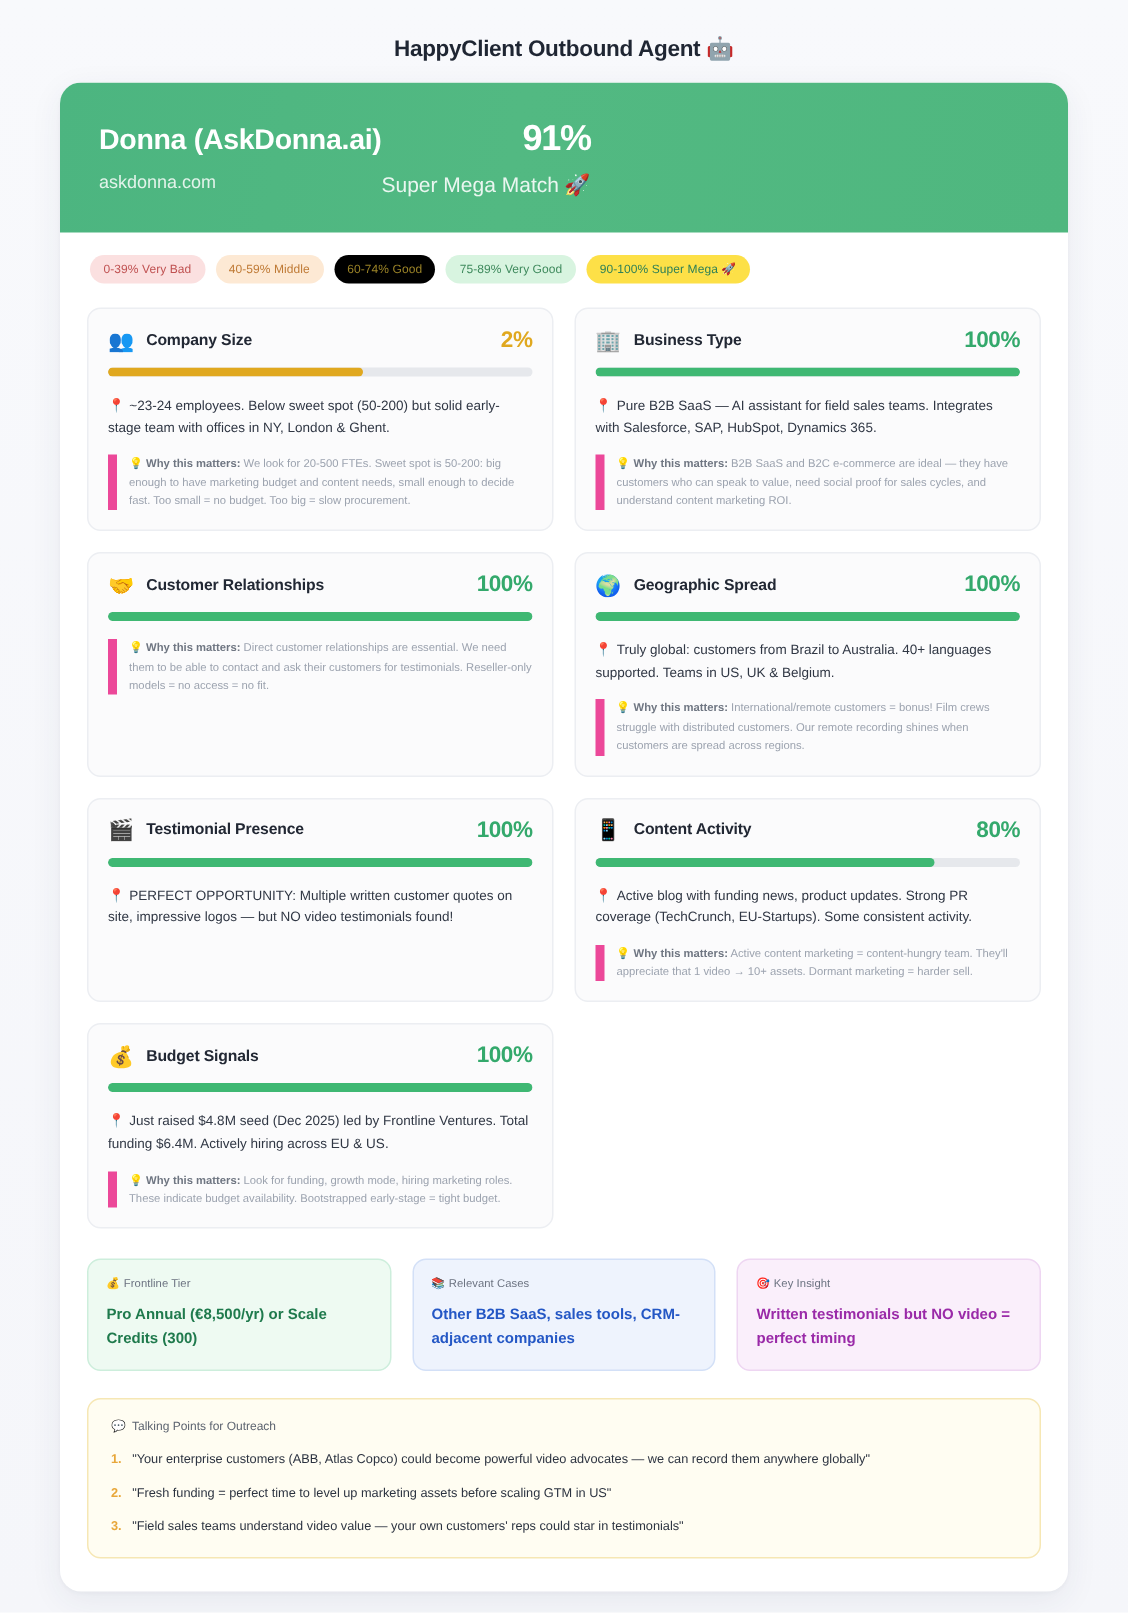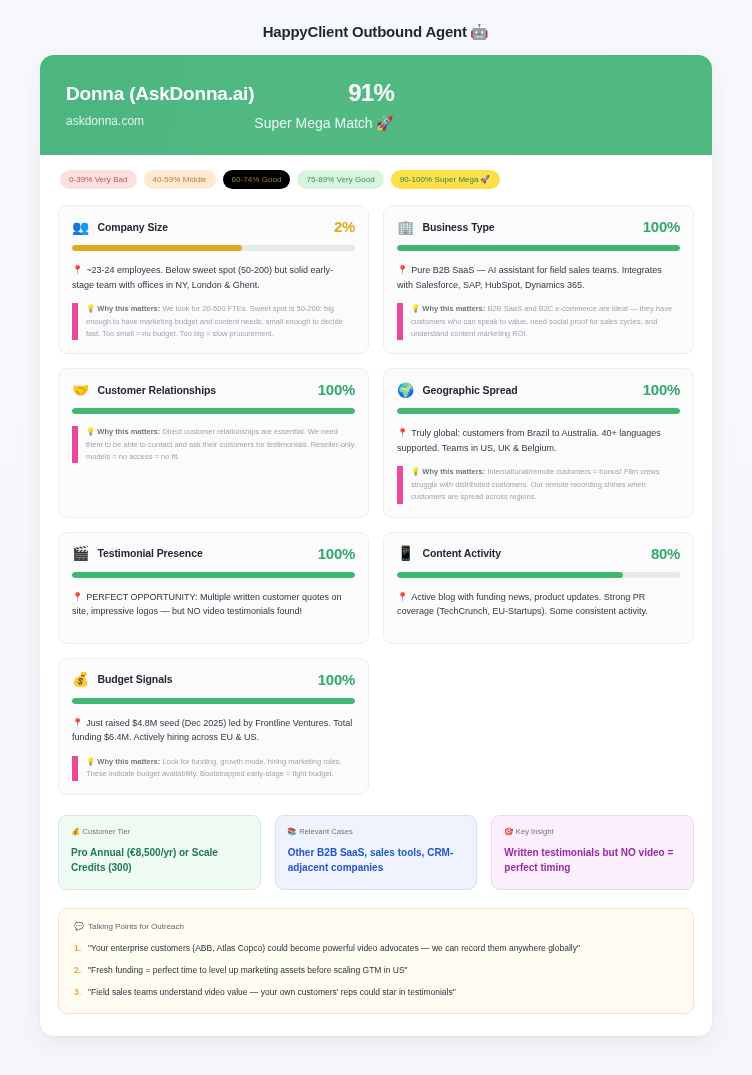--- a/index.html
+++ b/index.html
@@ -305,40 +305,41 @@
             <div class="card-title-wrap">
               <span class="card-emoji">📱</span>
               <span class="card-title">Content Activity</span>
             </div>
             <span class="card-pct" style="color: rgb(52, 169, 108);">80%</span>
           </div>
           <div class="bar-track">
             <div class="bar-fill" style="width: 80%; background: rgb(63, 184, 115);"></div>
           </div>
           <div class="finding"><span class="pin">📍</span><span>Active blog with funding news, product updates. Strong PR coverage (TechCrunch, EU-Startups). Some consistent activity.</span></div>
+          <div class="why"><span class="bulb">💡</span><b>Why this matters:</b> <span>Active content marketing = content-hungry team. They'll appreciate that 1 video → 10+ assets. Dormant marketing = harder sell.</span></div>
         </div>
         <div class="card">
           <div class="card-head">
             <div class="card-title-wrap">
               <span class="card-emoji">💰</span>
               <span class="card-title">Budget Signals</span>
             </div>
             <span class="card-pct" style="color: rgb(52, 169, 108);">100%</span>
           </div>
           <div class="bar-track">
             <div class="bar-fill" style="width: 100%; background: rgb(63, 184, 115);"></div>
           </div>
           <div class="finding"><span class="pin">📍</span><span>Just raised $4.8M seed (Dec 2025) led by Frontline Ventures. Total funding $6.4M. Actively hiring across EU &amp; US.</span></div>
           <div class="why"><span class="bulb">💡</span><b>Why this matters:</b> <span>Look for funding, growth mode, hiring marketing roles. These indicate budget availability. Bootstrapped early-stage = tight budget.</span></div>
         </div>
       </div>
 
     <div class="trio" id="trio">
         <div class="sum tier">
-          <div class="sum-label"><span>💰</span> <span>Customer Tier</span></div>
+          <div class="sum-label"><span>💰</span> <span>Frontline Tier</span></div>
           <div class="sum-value">Pro Annual (€8,500/yr) or Scale Credits (300)</div>
         </div>
         <div class="sum cases">
           <div class="sum-label"><span>📚</span> <span>Relevant Cases</span></div>
           <div class="sum-value">Other B2B SaaS, sales tools, CRM-adjacent companies</div>
         </div>
         <div class="sum insight">
           <div class="sum-label"><span>🎯</span> <span>Key Insight</span></div>
           <div class="sum-value">Written testimonials but NO video = perfect timing</div>
         </div>

